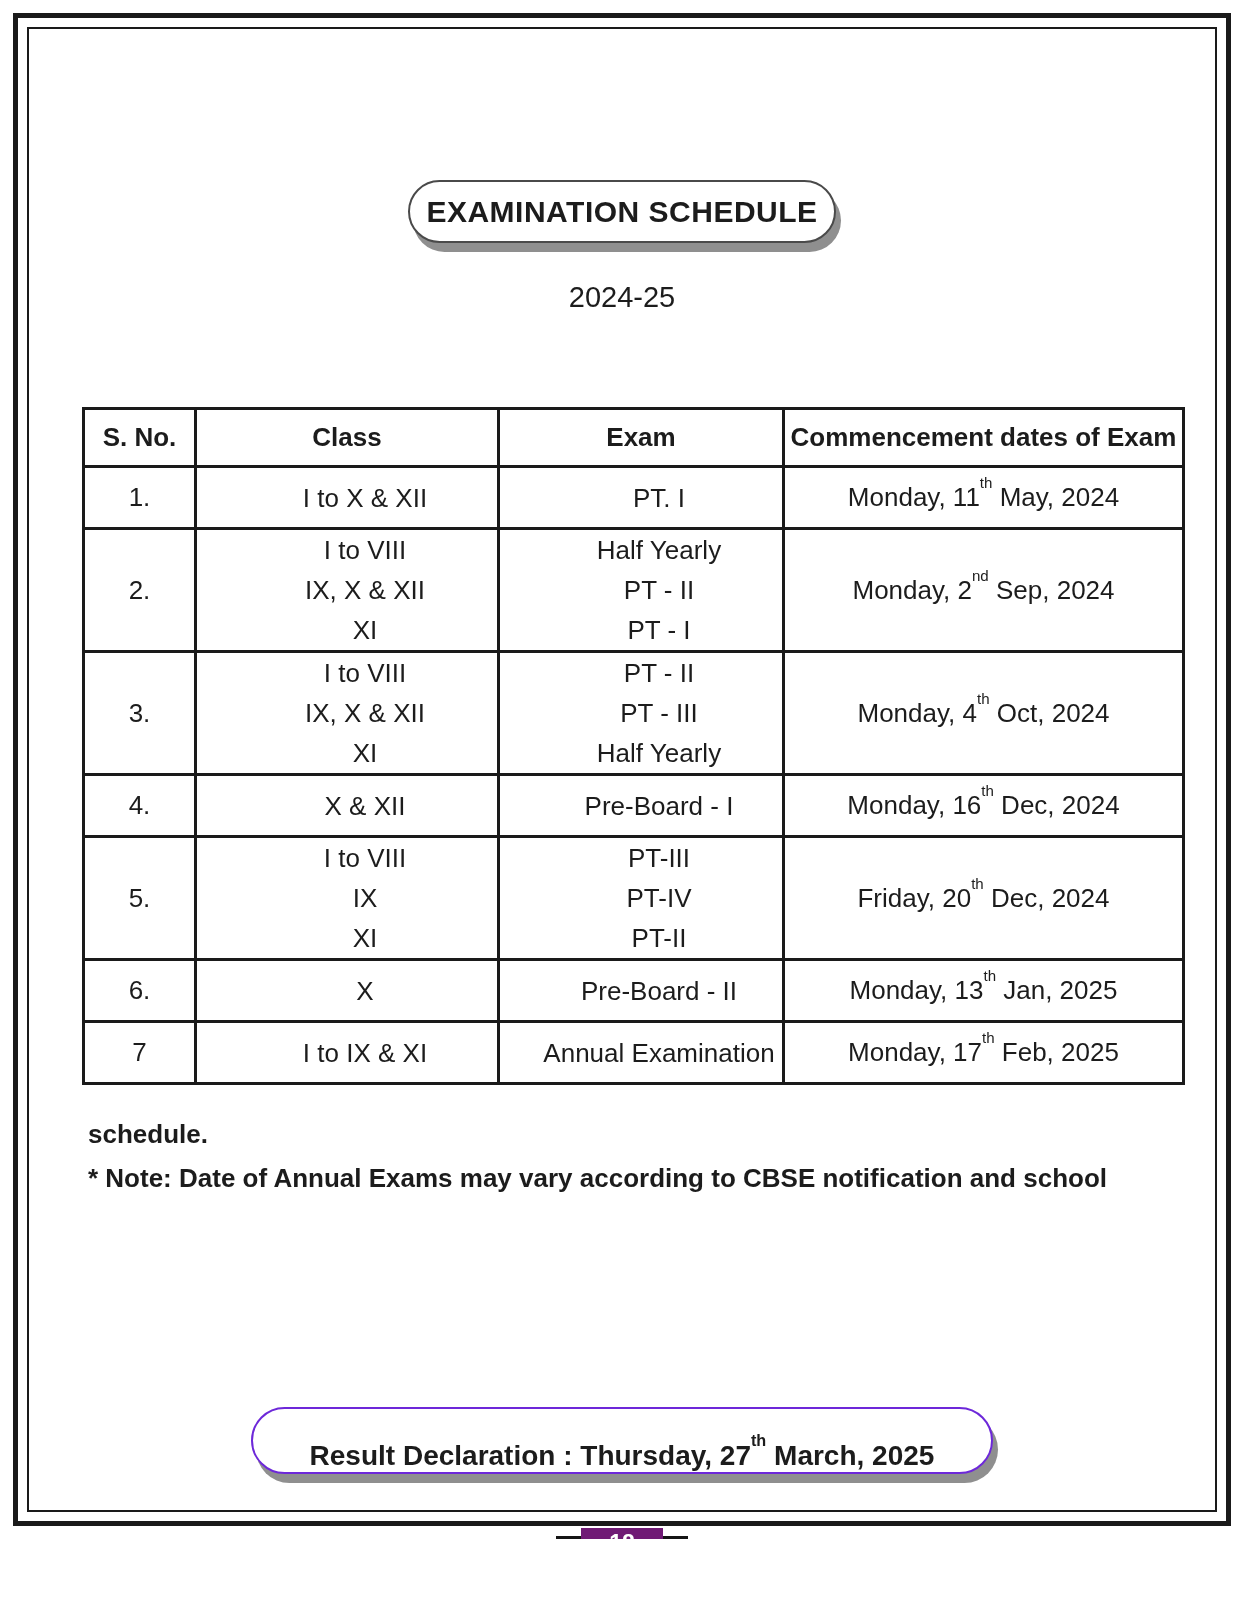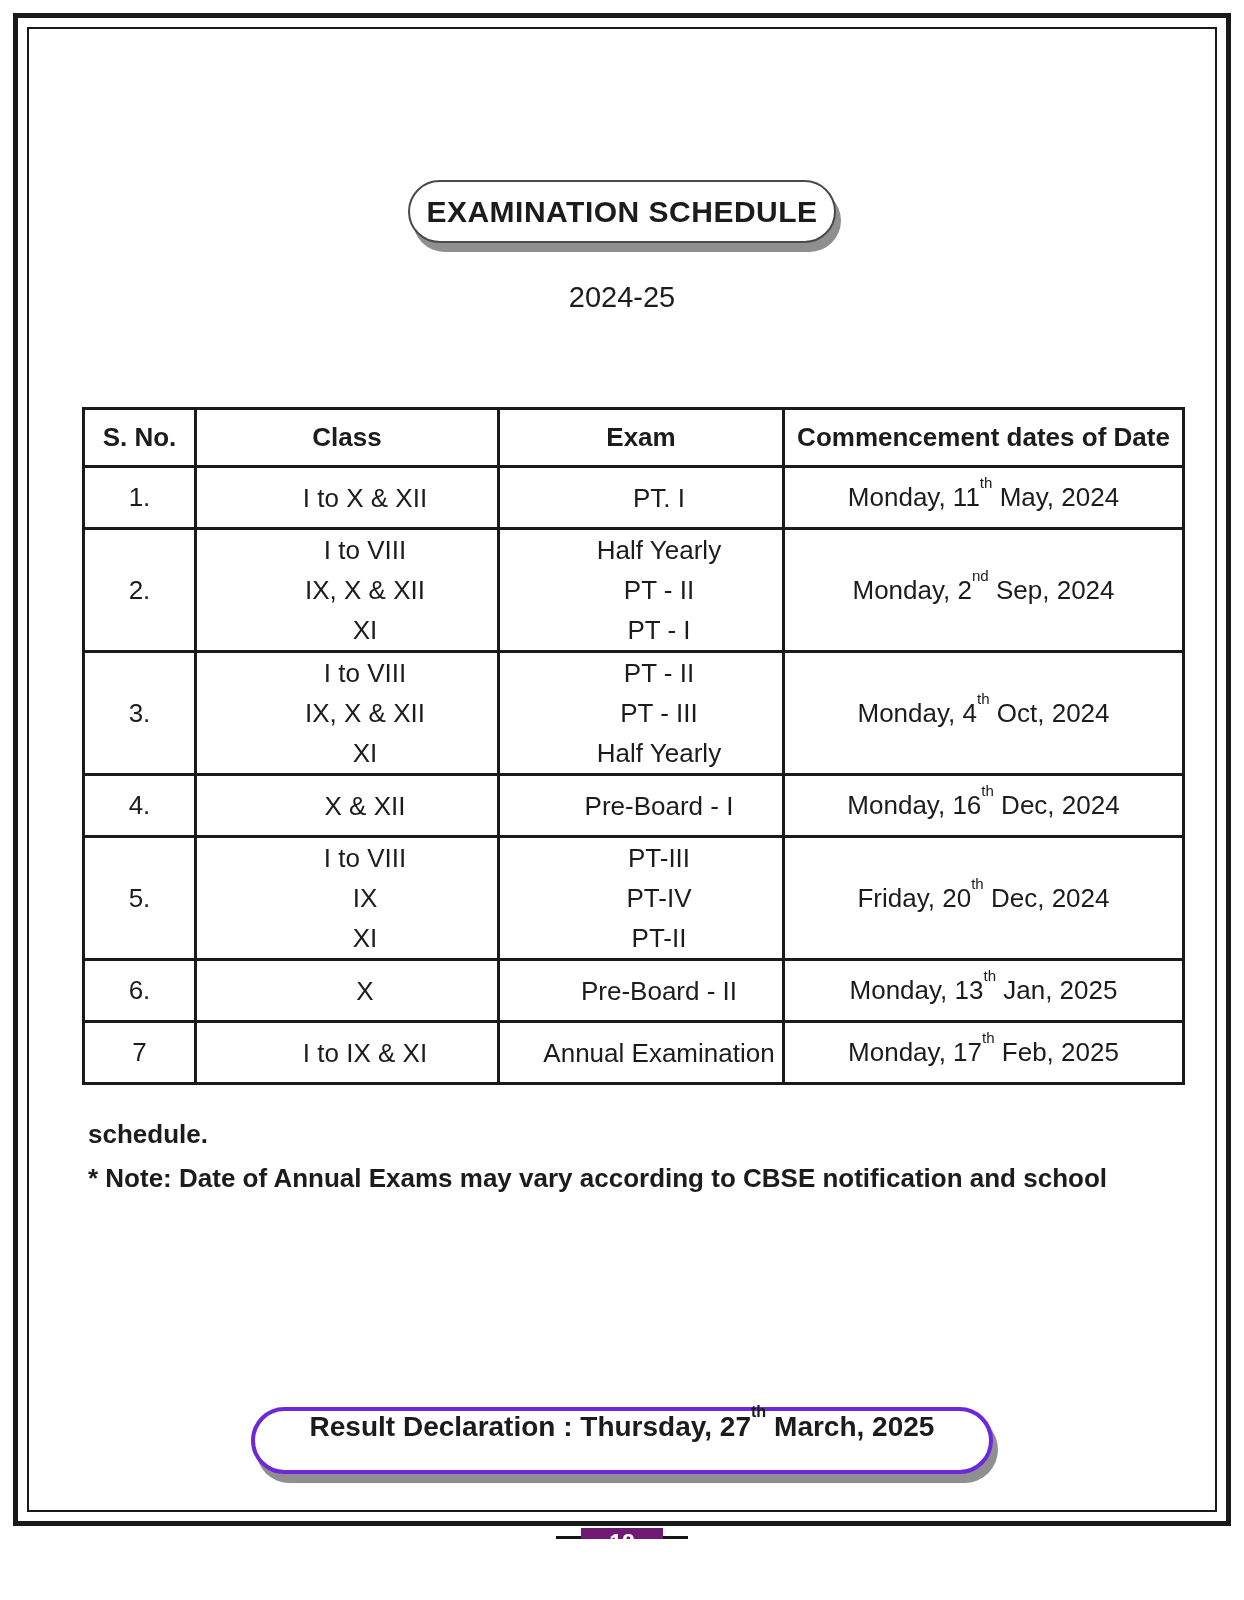--- a/index.html
+++ b/index.html
@@ -70,24 +70,24 @@
   
   .note {
     position: absolute; top: 1112px; left: 88px; width: 1030px;
     font-size: 26px; font-weight: bold; line-height: 44px;
   }
   
   .result-pill {
     position: absolute; top: 1407px; left: 50%; transform: translateX(-50%);
     width: 742px; height: 67px;
     background: #ffffff;
-    border: 4px solid #6d28d9;
+    border: 2px solid #6d28d9;
     border-radius: 36px;
     box-shadow: 5px 9px 0 #8f8f8f;
-    display: flex; align-items: flex-start; justify-content: center;
+    display: flex; align-items: flex-end; justify-content: center;
     white-space: nowrap;
   }
   .result-pill .txt { font-size: 28px; font-weight: bold; }
   
   .page-marker {
     position: absolute; top: 1528px; left: 50%; transform: translateX(-50%);
     display: flex; align-items: center;
   }
   .marker-tab { width: 25px; height: 15px; background: #151515; }
   .marker-body {
@@ -114,21 +114,21 @@
       <col class="c-sno">
         <col class="c-cls">
         <col class="c-exm">
         <col class="c-date">
     </colgroup>
     <thead>
       <tr class="hdr">
         <th>S. No.</th>
         <th>Class</th>
         <th>Exam</th>
-        <th>Commencement dates of Date</th>
+        <th>Commencement dates of Exam</th>
       </tr>
     </thead>
     <tbody>
       <tr class="short">
         <td>1.</td>
         <td>
             <div class="line">I to X &amp; XII</div>
           </td>
         <td>
             <div class="line">PT. I</div>

